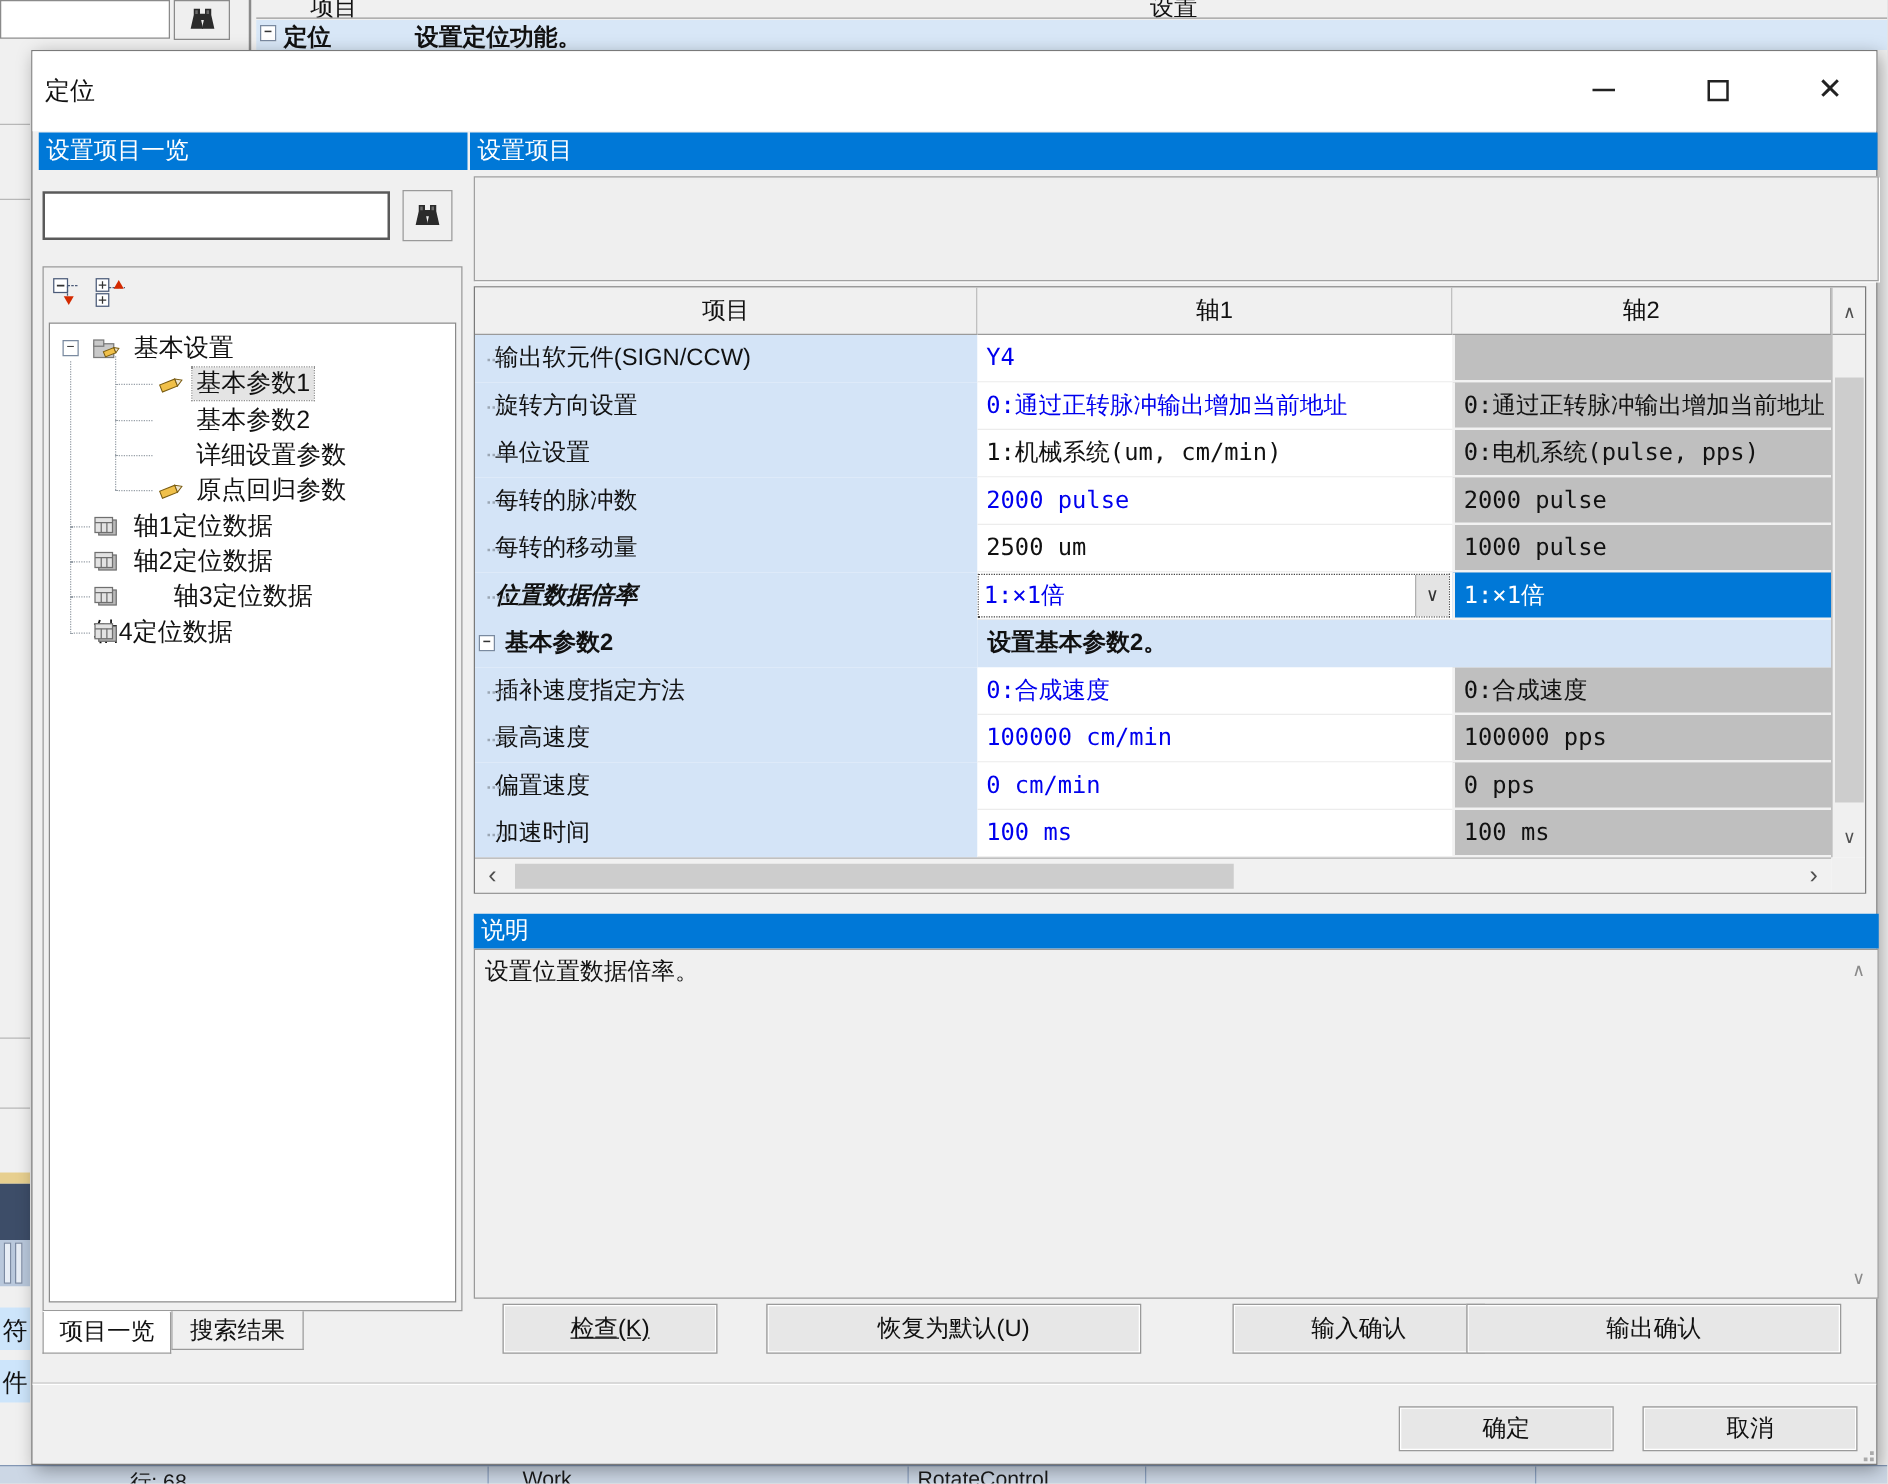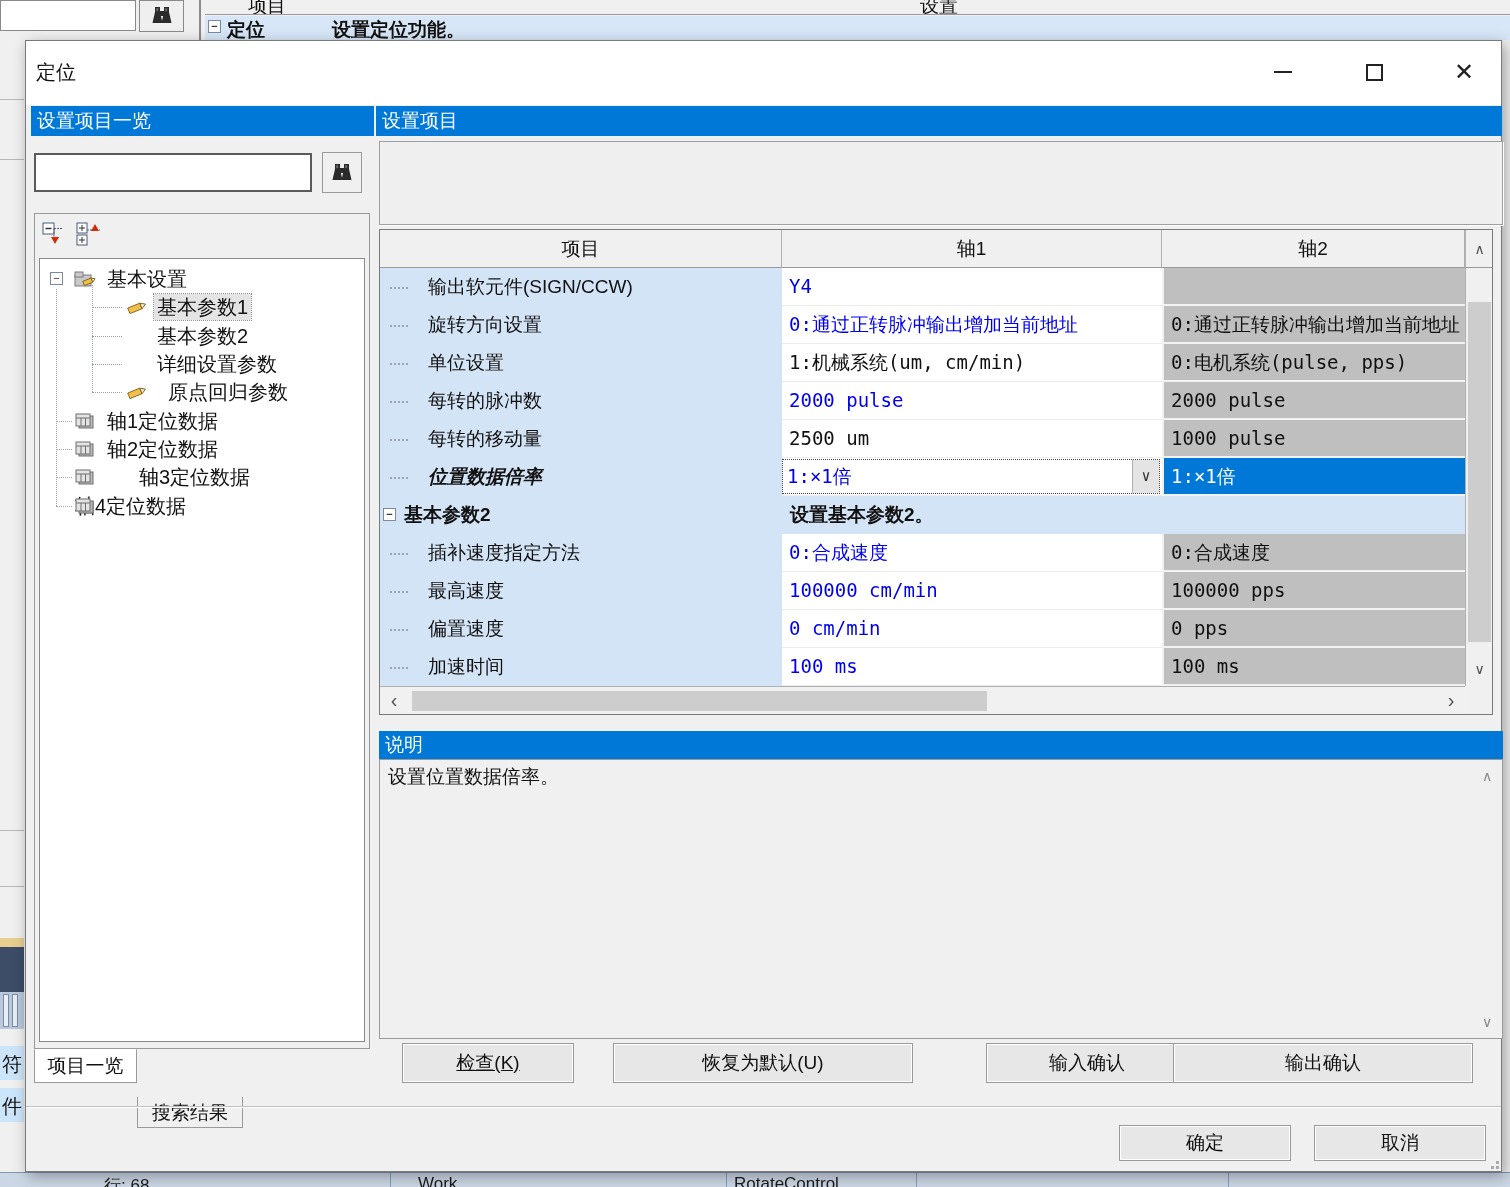--- a/index.html
+++ b/index.html
@@ -54,31 +54,31 @@
   .treebox { position:absolute; left:4px; top:44px; width:326px; height:784px; background:#fff; border:1px solid #8a8a8a; overflow:hidden; font-size:20px; color:#111; }
   .trow-t { position:absolute; height:26px; line-height:26px; white-space:nowrap; }
   .dotv { position:absolute; width:0; border-left:1px dotted #98a0a8; }
   .doth { position:absolute; height:0; border-top:1px dotted #98a0a8; }
   .tlabel { display:inline-block; padding:0 3px; }
   .tlabel.sel { background:#e4e4e4; outline:1px dotted #909090; }
   .ticon { position:absolute; top:4px; }
 
   .tab { position:absolute; height:34px; font-size:19px; text-align:center; line-height:32px; border:1px solid #9a9a9a; color:#111; }
   .tab.active { left:8px; top:1008px; width:103px; background:#fff; border-top:1px solid #fff; z-index:2; }
-  .tab.idle { left:111px; top:1008px; width:106px; height:31px; background:#f0f0f0; border-top:none;margin-top:48px; }
+  .tab.idle { left:111px; top:1008px; width:106px; height:31px; background:#f0f0f0; border-top:none; }
 
   .rp-empty { position:absolute; left:353px; top:100px; width:1124px; height:84px; background:#efefef; border:1px solid #a0a0a0; box-shadow:1px 1px 0 #ffffff; }
 
   
   .settings-table { position:absolute; left:353px; top:188px; width:1114px; height:486px; background:#fff; border:1px solid #7a7a7a; overflow:hidden; }
   .thead { display:flex; height:38px; }
   .thead .hc { background:#f0f0f0; border-right:1px solid #b0b0b0; border-bottom:1px solid #9a9a9a; font-size:19px; text-align:center; line-height:37px; color:#111; }
   .hc.c1 { width:402px; } .hc.c2 { width:380px; } .hc.c3 { width:303px; }
   .trow { display:flex; height:38px; }
-  .ci { width:402px; background:#d4e4f7; position:relative; padding-left:48px; font-size:19px; line-height:38px; color:#111; white-space:nowrap; overflow:hidden; }
+  .ci { width:402px; background:#d4e4f7; position:relative; padding-left:16px; font-size:19px; line-height:38px; color:#111; white-space:nowrap; overflow:hidden; }
   .branch { position:absolute; left:10px; top:19px; width:18px; border-top:2px dotted #9aa6b4; }
   .ca1 { width:380px; background:#fff; border-bottom:1px solid #ececec; padding-left:7px; font-family:"DejaVu Sans Mono", monospace; font-size:19px; line-height:37px; color:#111; white-space:nowrap; overflow:hidden; position:relative; }
   .ca2 { width:303px; background:#bfbfbf; border-bottom:2px solid #f2f2f2; border-left:2px solid #f2f2f2; padding-left:7px; font-family:"DejaVu Sans Mono", monospace; font-size:19px; line-height:36px; color:#111; white-space:nowrap; overflow:hidden; }
   .blue { color:#0000ee; }
   .trow.sel .ci { font-weight:bold; font-style:italic; }
   .ca2.selcell { background:#0078d7; color:#fff; }
   .combo { position:absolute; left:0; top:1px; width:378px; height:35px; background:#fff; border:1px dotted #444; }
   .combo .val { position:absolute; left:4px; top:0; line-height:33px; font-family:"DejaVu Sans Mono", monospace; font-size:19px; }
   .combo .drop { position:absolute; right:0; top:0; width:27px; height:33px; background:#e4e4e4; border-left:1px solid #b0b0b0; text-align:center; line-height:33px; font-size:15px; color:#333; }
   .trow.section .ci { padding-left:24px; font-weight:bold; }
@@ -248,21 +248,21 @@
             </g>
           </svg>
           <span class="tlabel sel" style="margin-left:114px">基本参数1</span>
         </div>
         <div class="trow-t" style="left:0; top:64px;">
           <span class="tlabel" style="margin-left:114px">基本参数2</span>
         </div>
         <div class="trow-t" style="left:0; top:92px;">
           <span class="tlabel" style="margin-left:114px">详细设置参数</span>
         </div>
-        <div class="trow-t" style="left:0; top:120px;padding-left:11px;">
+        <div class="trow-t" style="left:0; top:120px;">
           <svg class="ticon" style="left:84px" width="26" height="18" viewBox="0 0 26 18">
             <g transform="rotate(-22 13 9)">
               <rect x="4" y="6.5" width="13" height="6" fill="#f0c04a" stroke="#7a5c10" stroke-width="0.8"></rect>
               <polygon points="17,6.5 22,9.5 17,12.5" fill="#efe6d2" stroke="#7a5c10" stroke-width="0.8"></polygon>
             </g>
           </svg>
           <span class="tlabel" style="margin-left:114px">原点回归参数</span>
         </div>
 
         <div class="trow-t" style="left:0; top:149px;">

